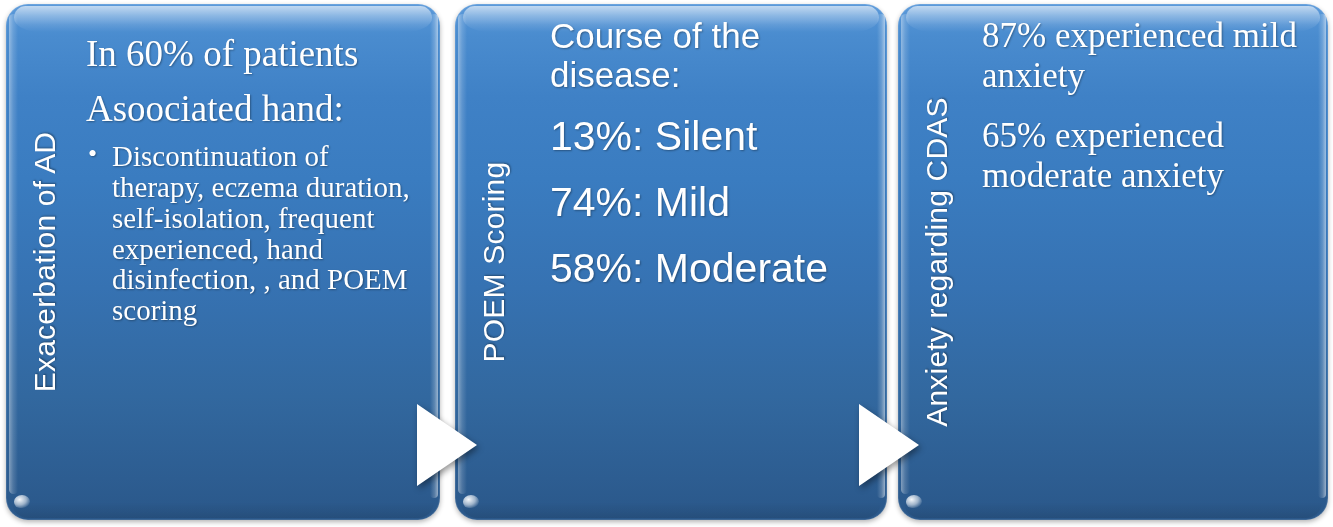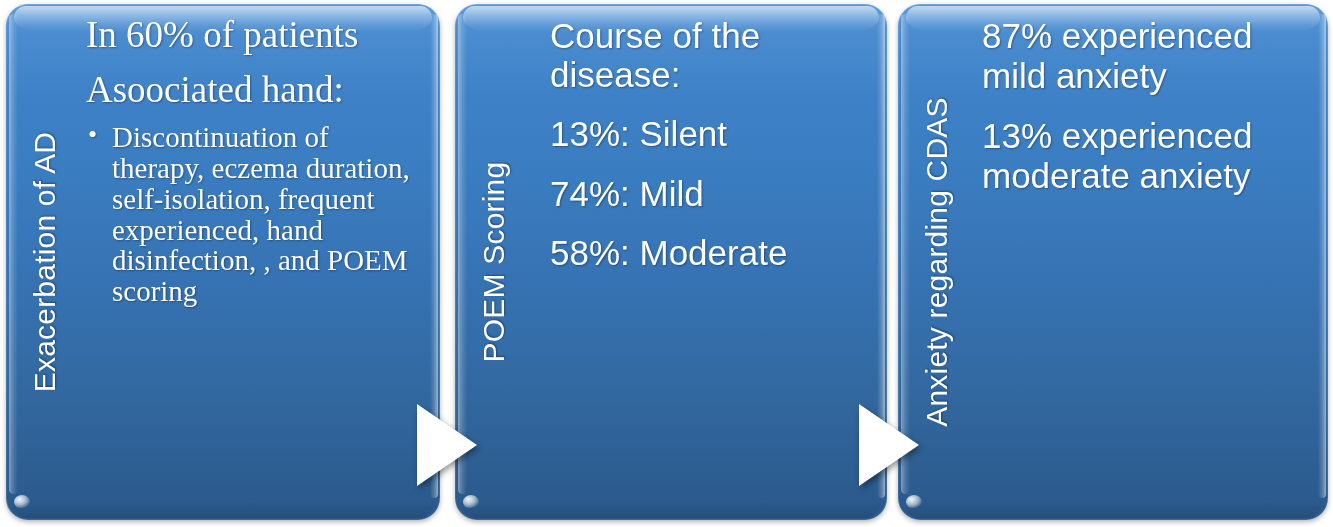--- a/index.html
+++ b/index.html
@@ -155,21 +155,21 @@
   }
 
   
   .serif-text {
     font-family: "Liberation Serif", "DejaVu Serif", serif;
   }
   .sans-text {
     font-family: "Liberation Sans", sans-serif;
   }
 
-  #p1 .content { left: 80px; right: 18px; }
+  #p1 .content { left: 80px; right: 18px; margin-top: 19px; }
   #p1 .lead {
     font-size: 37px;
     line-height: 1.02;
   }
   #p1 .lead2 {
     font-size: 37px;
     line-height: 1.02;
     margin-top: 17px;
   }
   #p1 ul {
@@ -190,26 +190,26 @@
     top: -1px;
     font-size: 26px;
   }
 
   #p2 .content { left: 78px; right: 12px; margin-left: 17px; }
   #p2 .lead {
     font-size: 35px;
     line-height: 1.12;
   }
   #p2 .stat {
-    font-size: 35px;
+    font-size: 41px;
     line-height: 1.12;
     margin-top: 20px;
   }
 
-  #p3 .content { left: 84px; right: 6px; }
+  #p3 .content { left: 84px; right: 6px; font-family: Liberation Serif, serif; }
   #p3 .lead {
     font-size: 35px;
     line-height: 1.13;
   }
   #p3 .stat {
     font-size: 35px;
     line-height: 1.13;
     margin-top: 21px;
   }
 
@@ -276,21 +276,21 @@
     <div class="panel-gloss-right"></div>
     <div class="panel-shade-bottom"></div>
     <div class="panel-dot"></div>
 
     <div class="side-label">
       <span>Anxiety regarding CDAS</span>
     </div>
 
     <div class="content sans-text">
       <p class="lead">87% experienced mild anxiety</p>
-      <p class="stat">13% experienced moderate anxiety</p>
+      <p class="stat">65% experienced moderate anxiety</p>
     </div>
   </div>
 
   <div class="arrow" style="left:414px; top:401px;">
     <svg viewBox="0 0 66 88" xmlns="http://www.w3.org/2000/svg">
       <polygon points="3,3 63,44 3,85" fill="#ffffff"></polygon>
     </svg>
   </div>
 
   <div class="arrow" style="left:856px; top:401px;">

